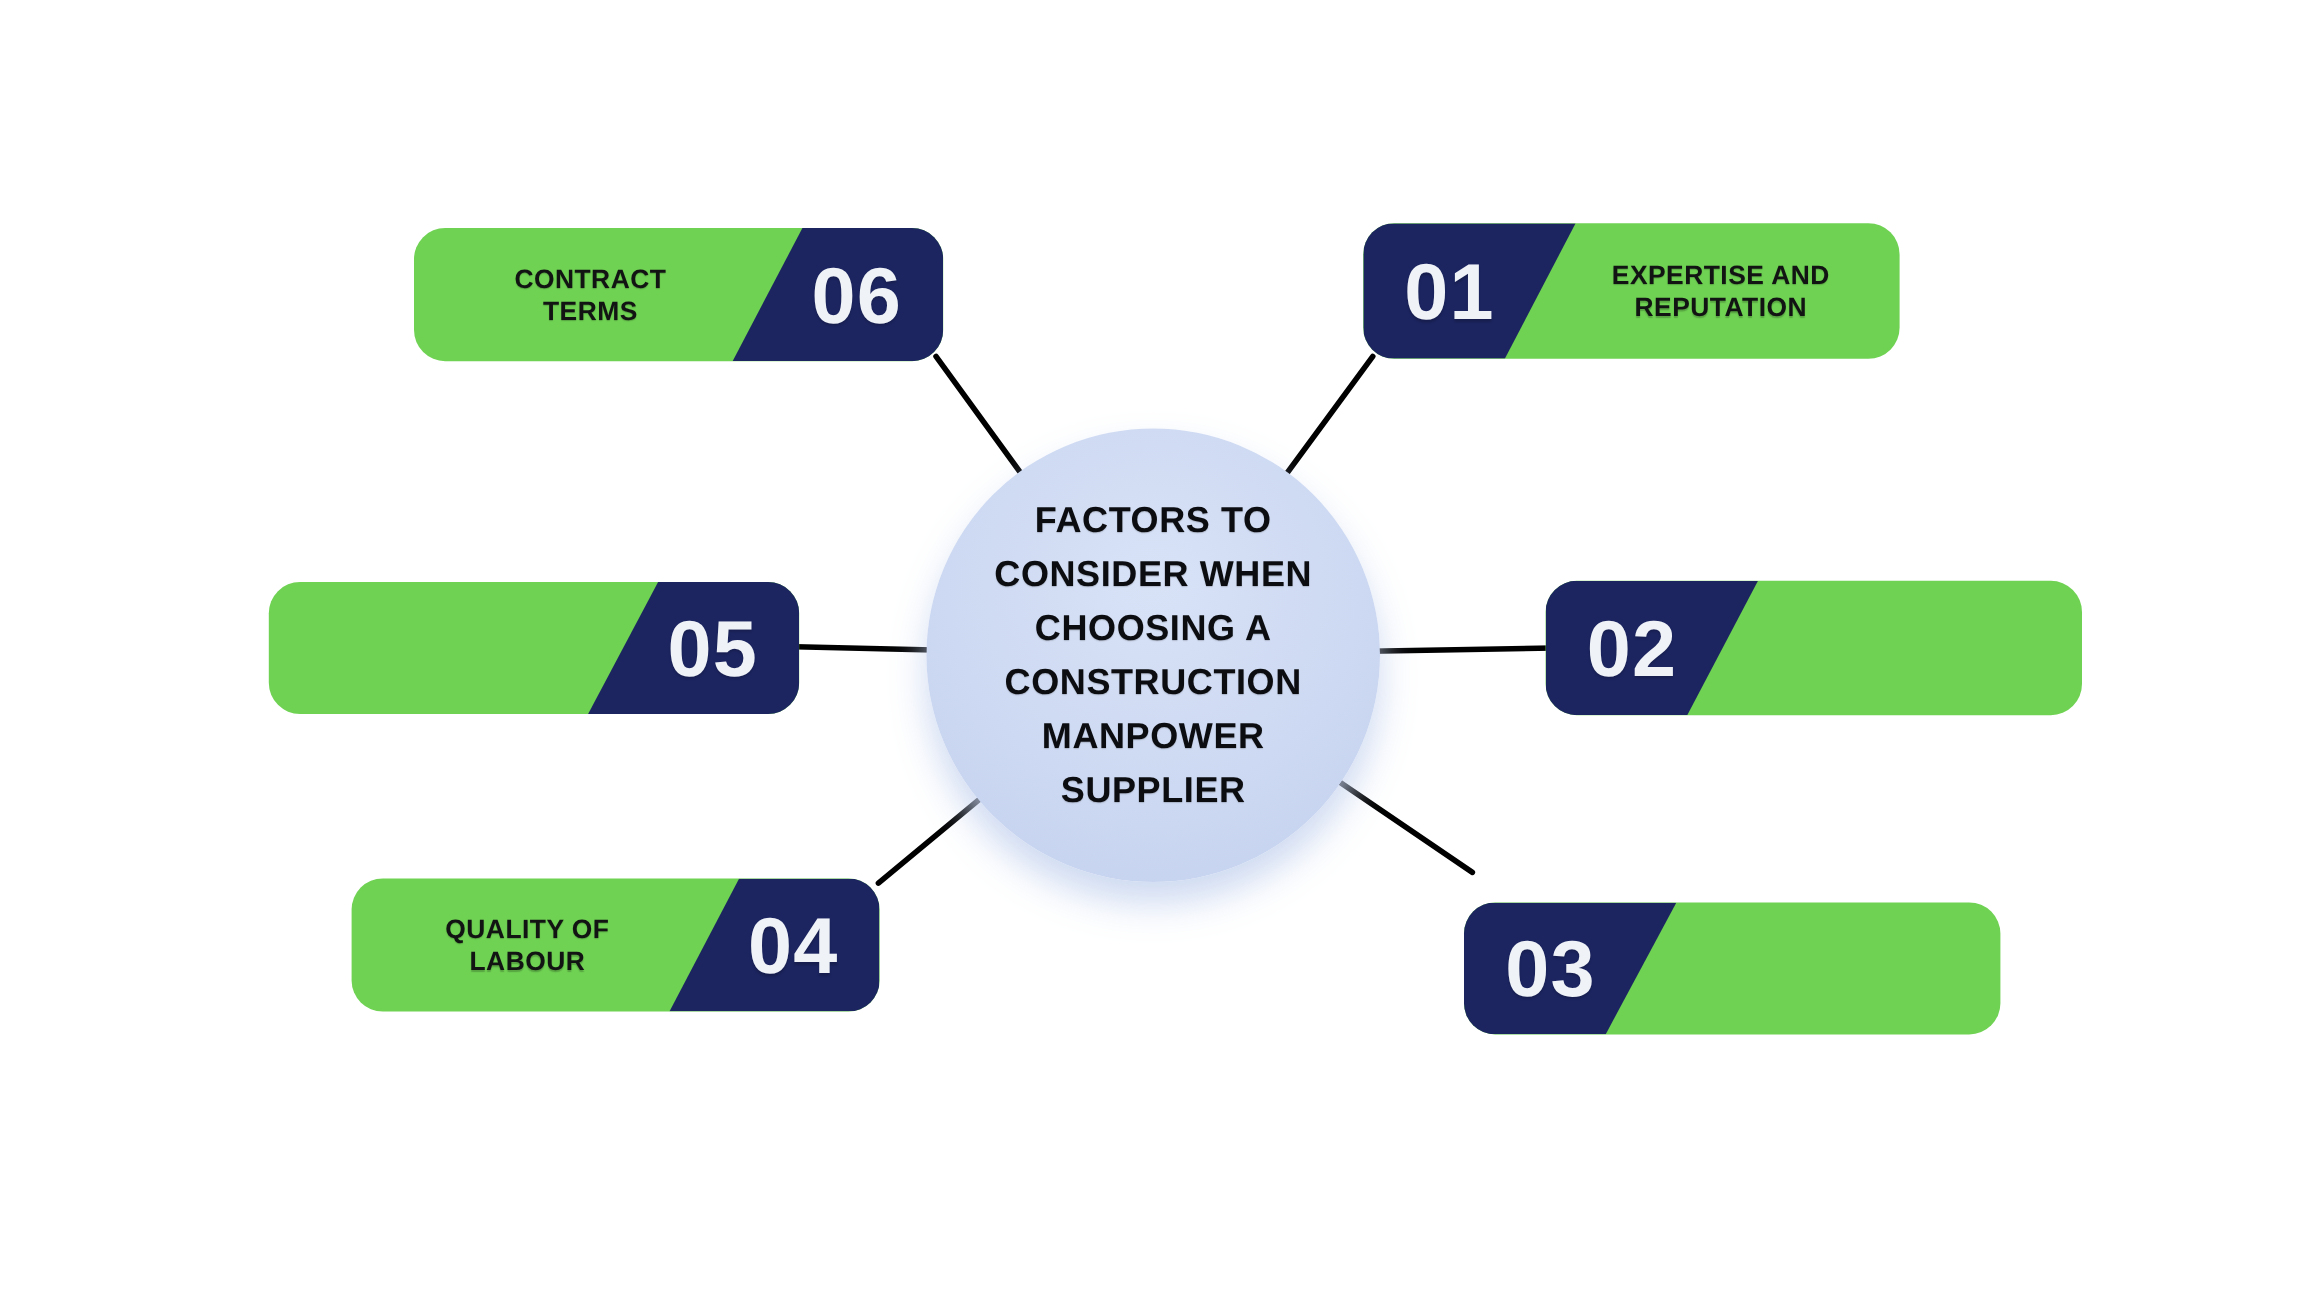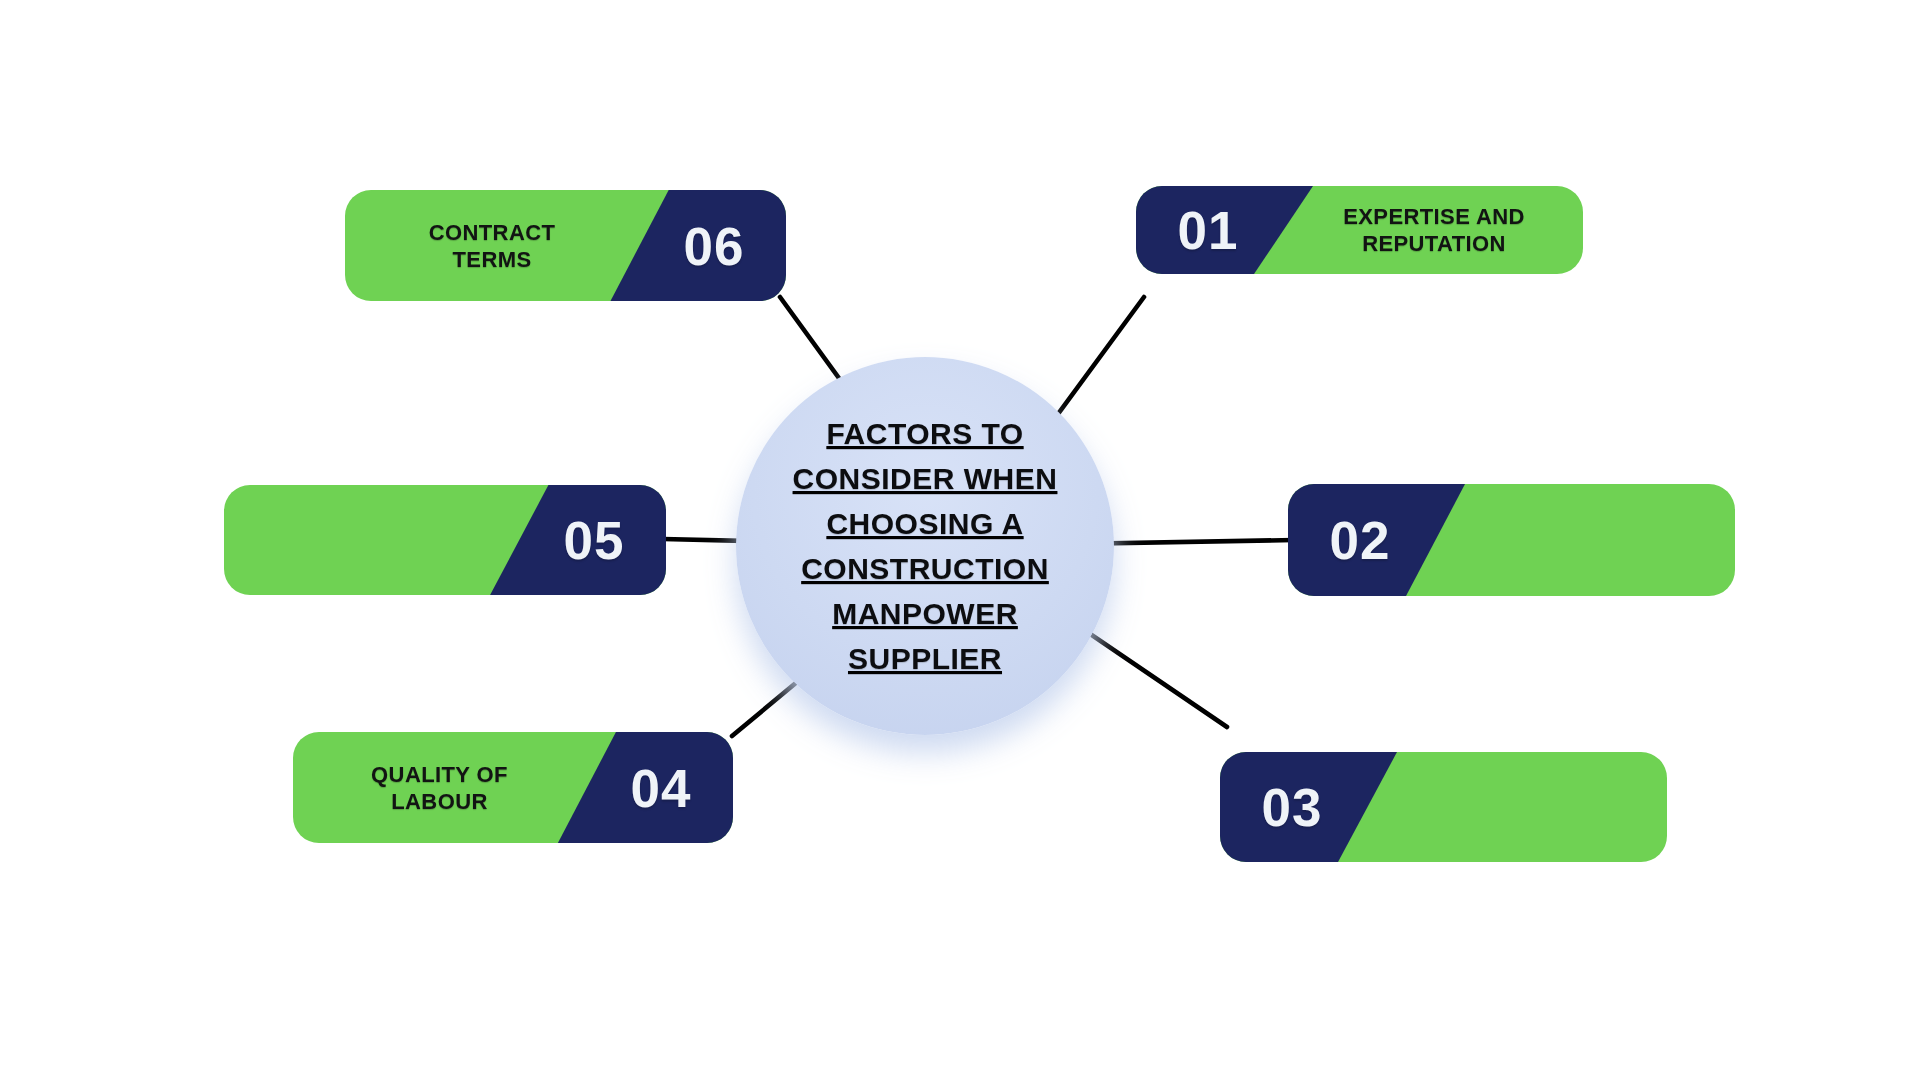--- a/index.html
+++ b/index.html
@@ -40,21 +40,21 @@
   .badge.right .wedge {
     clip-path: polygon(0 0, 39.6% 0, 26.4% 100%, 0 100%);
   }
   .badge.left .wedge {
     clip-path: polygon(73.4% 0, 100% 0, 100% 100%, 60.2% 100%);
   }
   .num {
     position: absolute;
     top: 50%;
     transform: translateY(-50%);
-    font-size: 53px;
+    font-size: 66px;
     font-weight: 700;
     letter-spacing: 1px;
     color: var(--number-text, #EFF3F8);
     text-align: center;
     text-shadow: 0 2px 2px rgba(0,0,0,0.18);
   }
   .badge.right .num { left: 4px;  width: 136px; }
   .badge.left  .num { right: 4px; width: 136px; }
   .label {
     position: absolute;
@@ -67,32 +67,31 @@
     color: var(--label-text, #121413);
     text-align: center;
     white-space: pre-line;
     text-shadow: 0 1px 1px rgba(0,0,0,0.22);
   }
   .badge.right .label { left: 163px; right: 14px; }
   .badge.left  .label { left: 16px;  right: 163px; }
   
   .circle {
     position: absolute;
-    left: 736px; top: 357px;
+    left: 772px; top: 357px;
     width: 378px; height: 378px;
     border-radius: 50%;
     background: radial-gradient(circle at 50% 34%,
       #d8e2f7 0%, #cdd9f2 55%, #c6d3ef 88%, #bac8e8 100%);
     box-shadow: 0 18px 30px rgba(198,211,239,0.85);
     display: flex;
     align-items: center;
     justify-content: center;
     text-align: center;
     z-index: 2;
-    text-decoration: underline;
   }
   .circle .title {
     font-size: 30px;
     font-weight: 700;
     line-height: 45px;
     letter-spacing: 0.5px;
     color: #0c0d10;
     white-space: pre-line;
     text-shadow: 0 1px 1px rgba(0,0,0,0.18);
   }
@@ -115,21 +114,21 @@
 
   <div class="circle">
     <div class="title">FACTORS TO
 CONSIDER WHEN
 CHOOSING A
 CONSTRUCTION
 MANPOWER
 SUPPLIER</div>
   </div>
 
-  <div class="badge right" style="left:1136px; top:186px; width:447px; height:88px;">
+  <div class="badge right" style="left:1136px; top:186px; width:447px; height:113px;">
     <div class="wedge"></div>
     <div class="num">01</div>
     <div class="label">EXPERTISE AND
 REPUTATION</div>
   </div>
 
   <div class="badge right" style="left:1288px; top:484px; width:447px; height:112px;">
     <div class="wedge"></div>
     <div class="num">02</div>
   </div>

